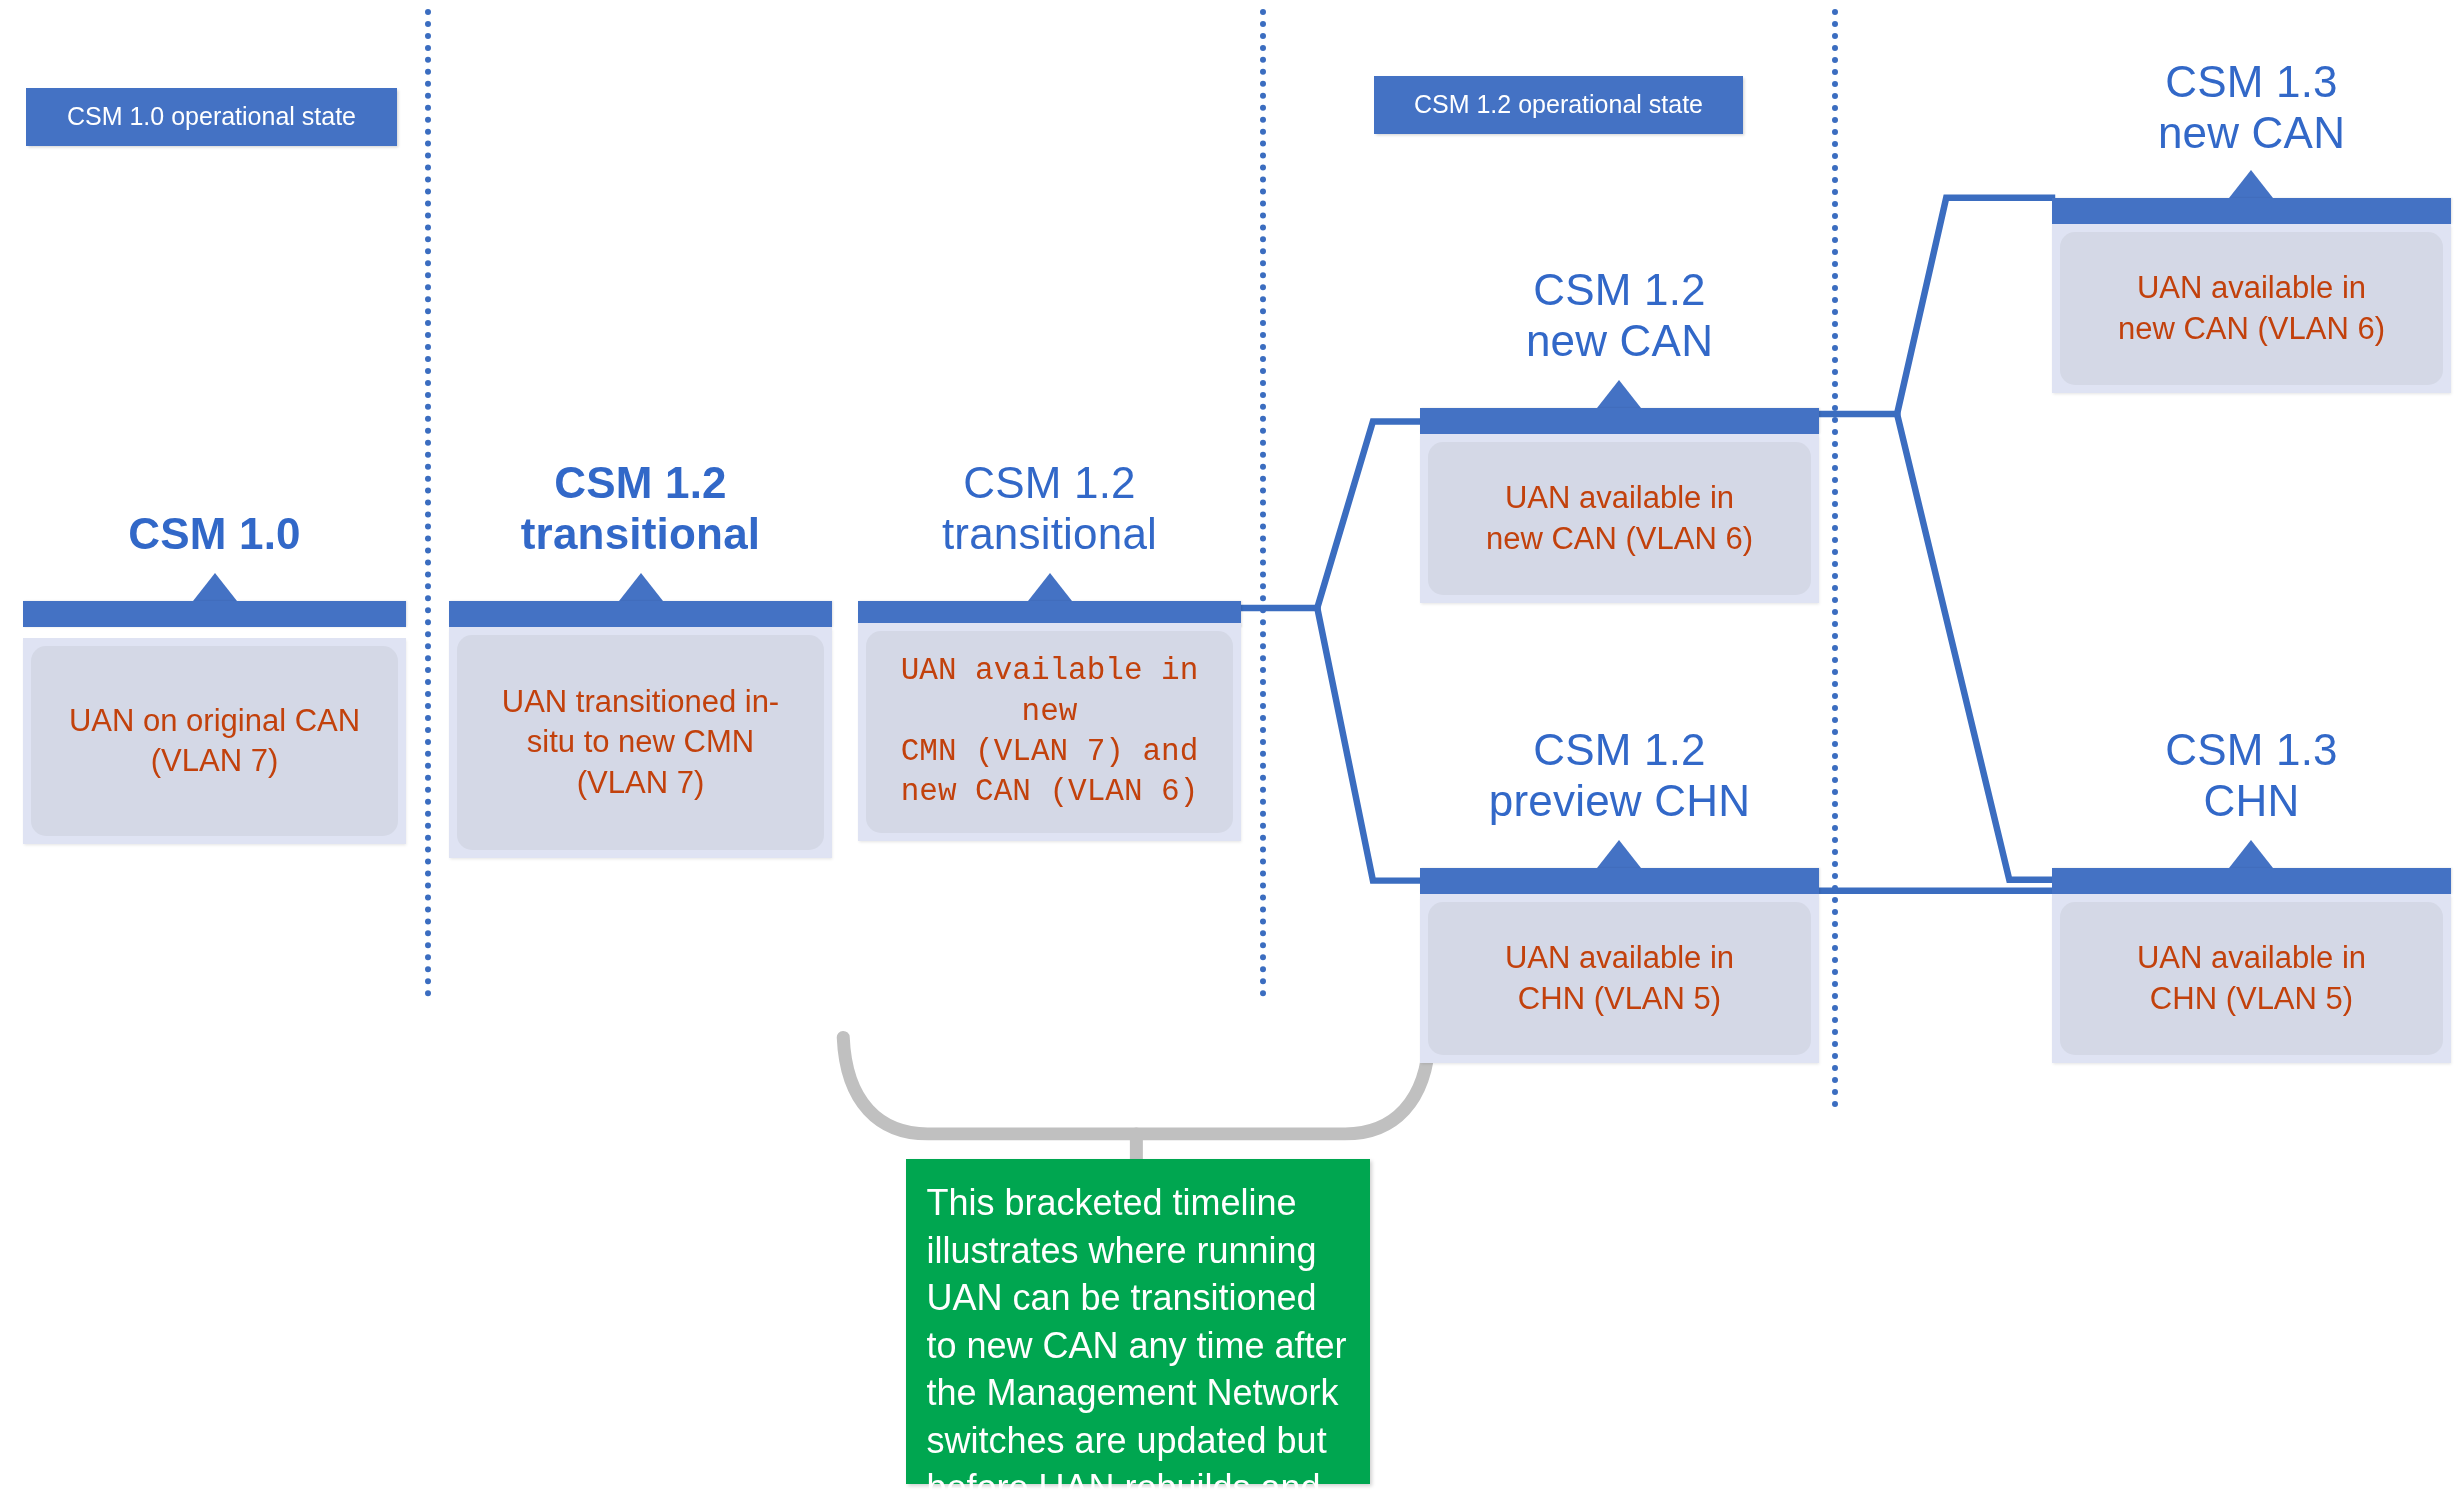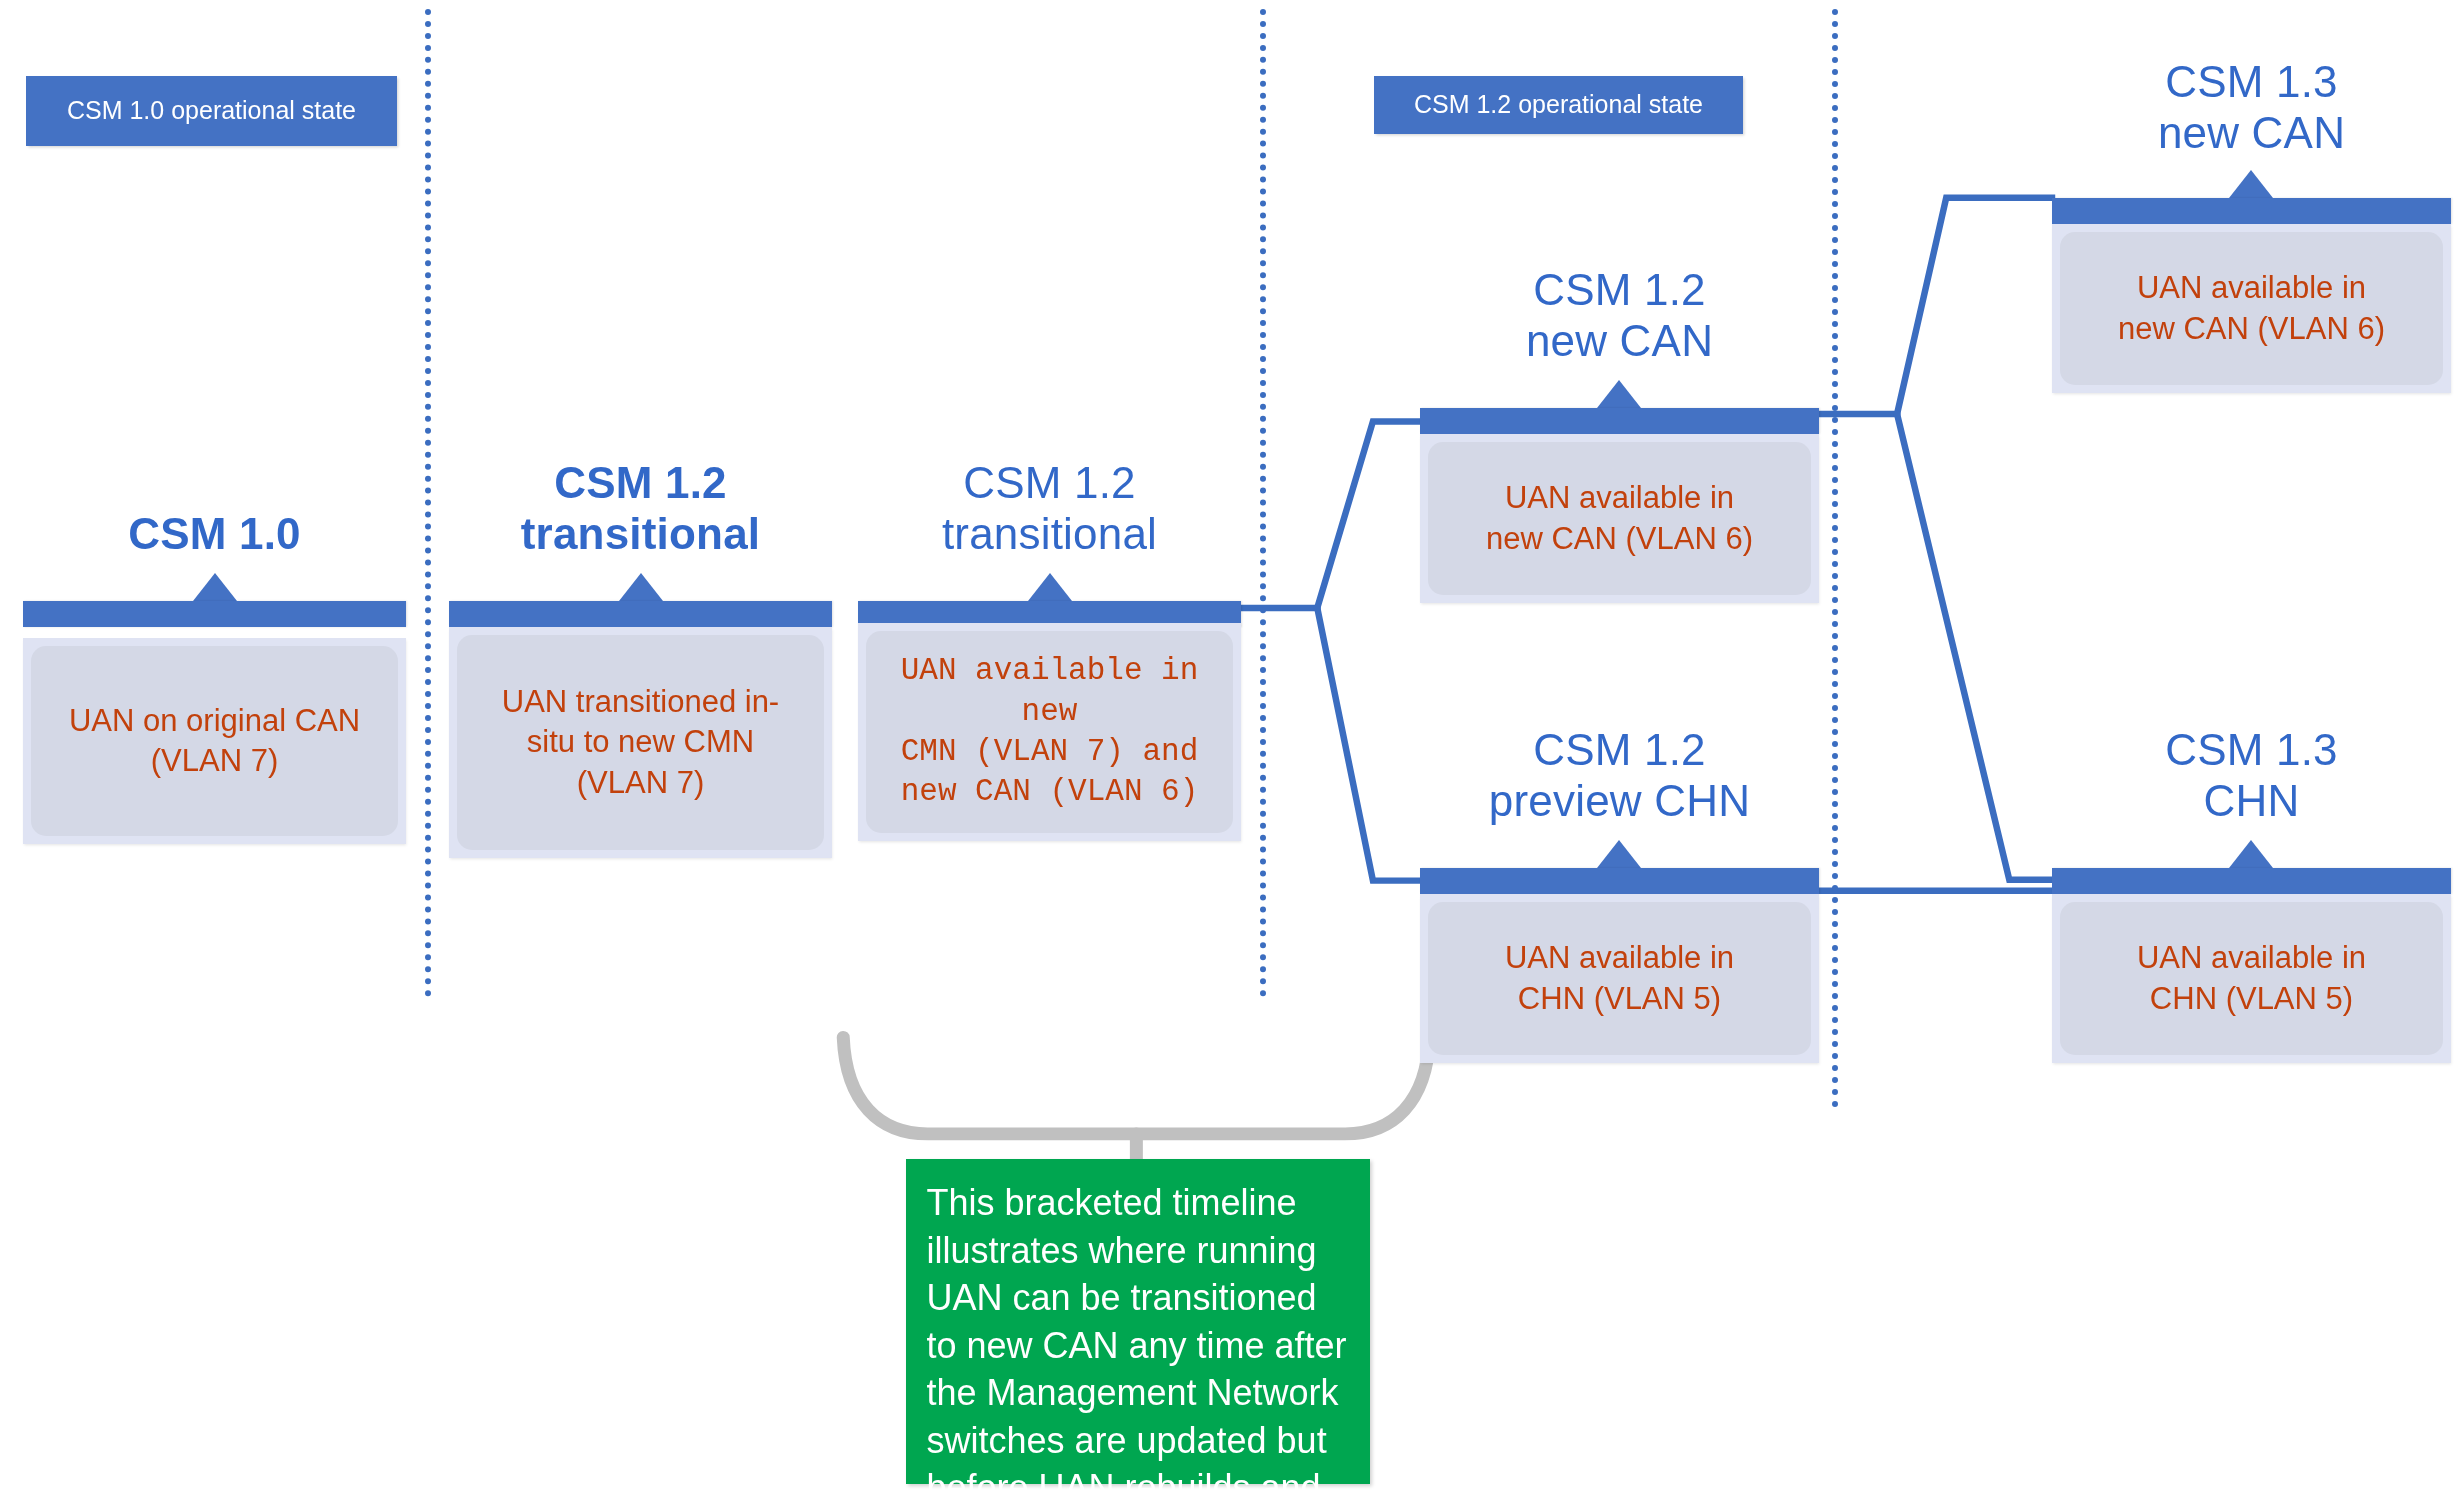--- a/index.html
+++ b/index.html
@@ -135,21 +135,21 @@
     </g>
 
     <g fill="none" stroke="#C0C0C0" stroke-width="14" stroke-linecap="round" stroke-linejoin="round">
       <path d="M909 1118 C 912 1188, 948 1222, 1000 1222
                H1450
                C 1502 1222, 1538 1188, 1541 1118"></path>
       <path d="M1225 1222 V1249"></path>
     </g>
   </svg>
 
-  <div class="phase-chip" style="left:26px;top:76px;width:371px;height:70px;">
+  <div class="phase-chip" style="left:26px;top:88px;width:371px;height:58px;">
     <span>CSM 1.0 operational state</span>
   </div>
   <div class="phase-chip" style="left:1374px;top:76px;width:369px;height:58px;">
     <span>CSM 1.2 operational state</span>
   </div>
 
   <div class="divider" style="left:425px;top:9.3px;height:988px;"></div>
   <div class="divider" style="left:1260px;top:9.3px;height:988px;"></div>
   <div class="divider" style="left:1832px;top:9.3px;height:1099px;"></div>
 

